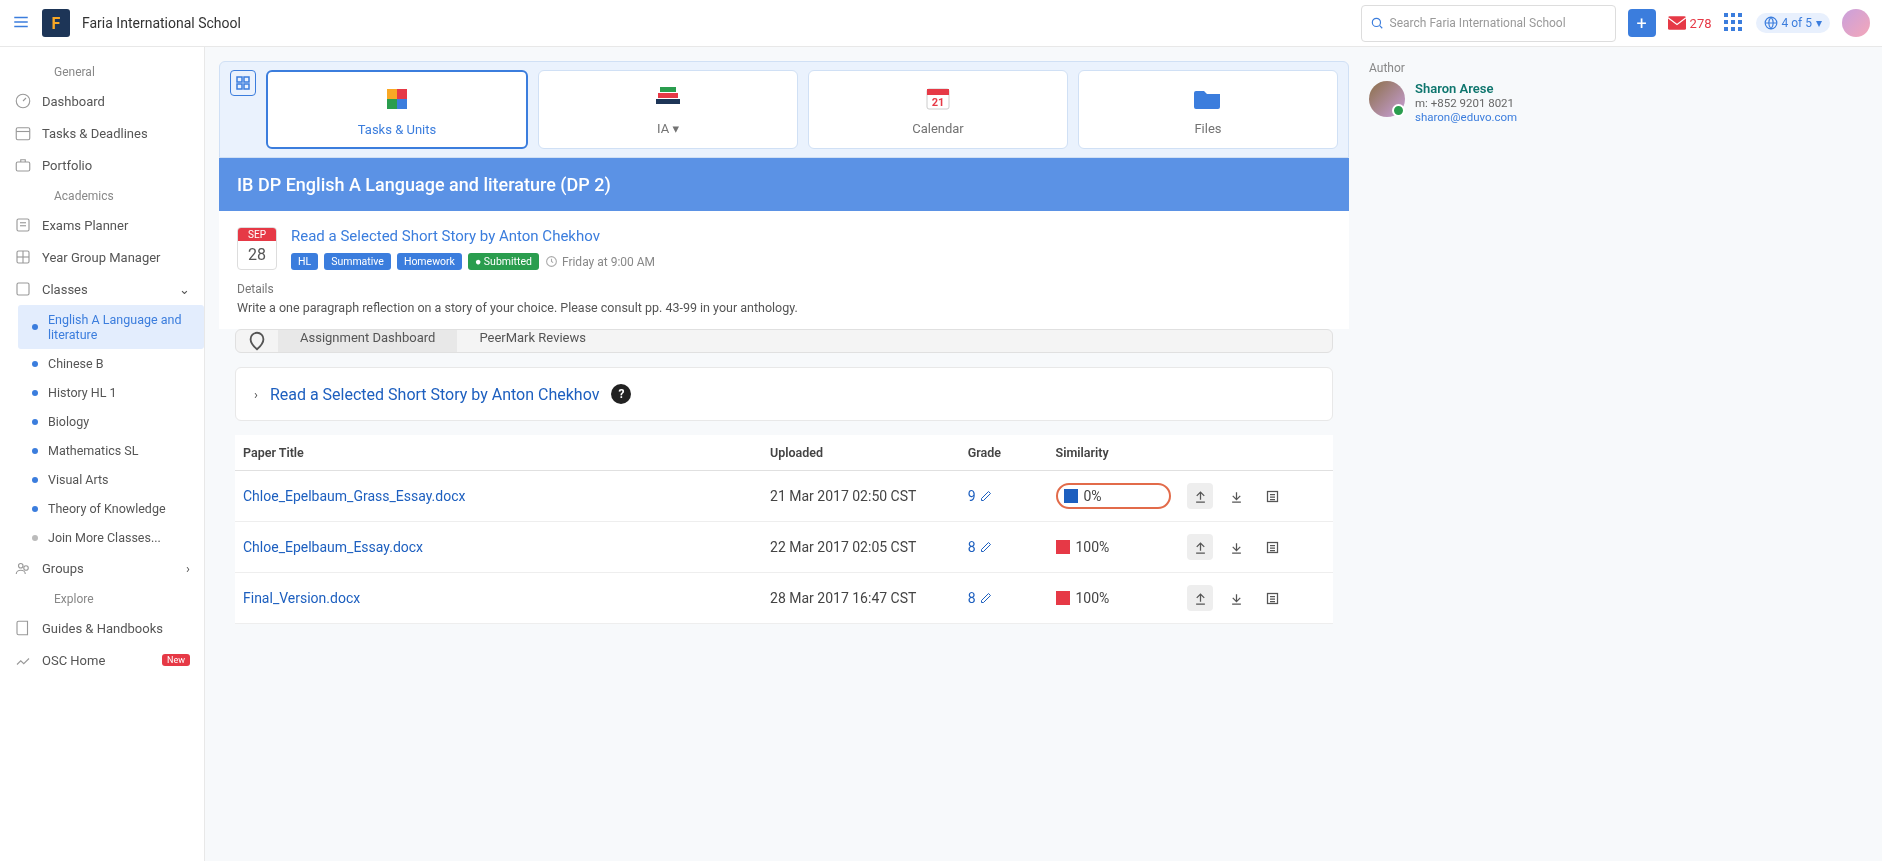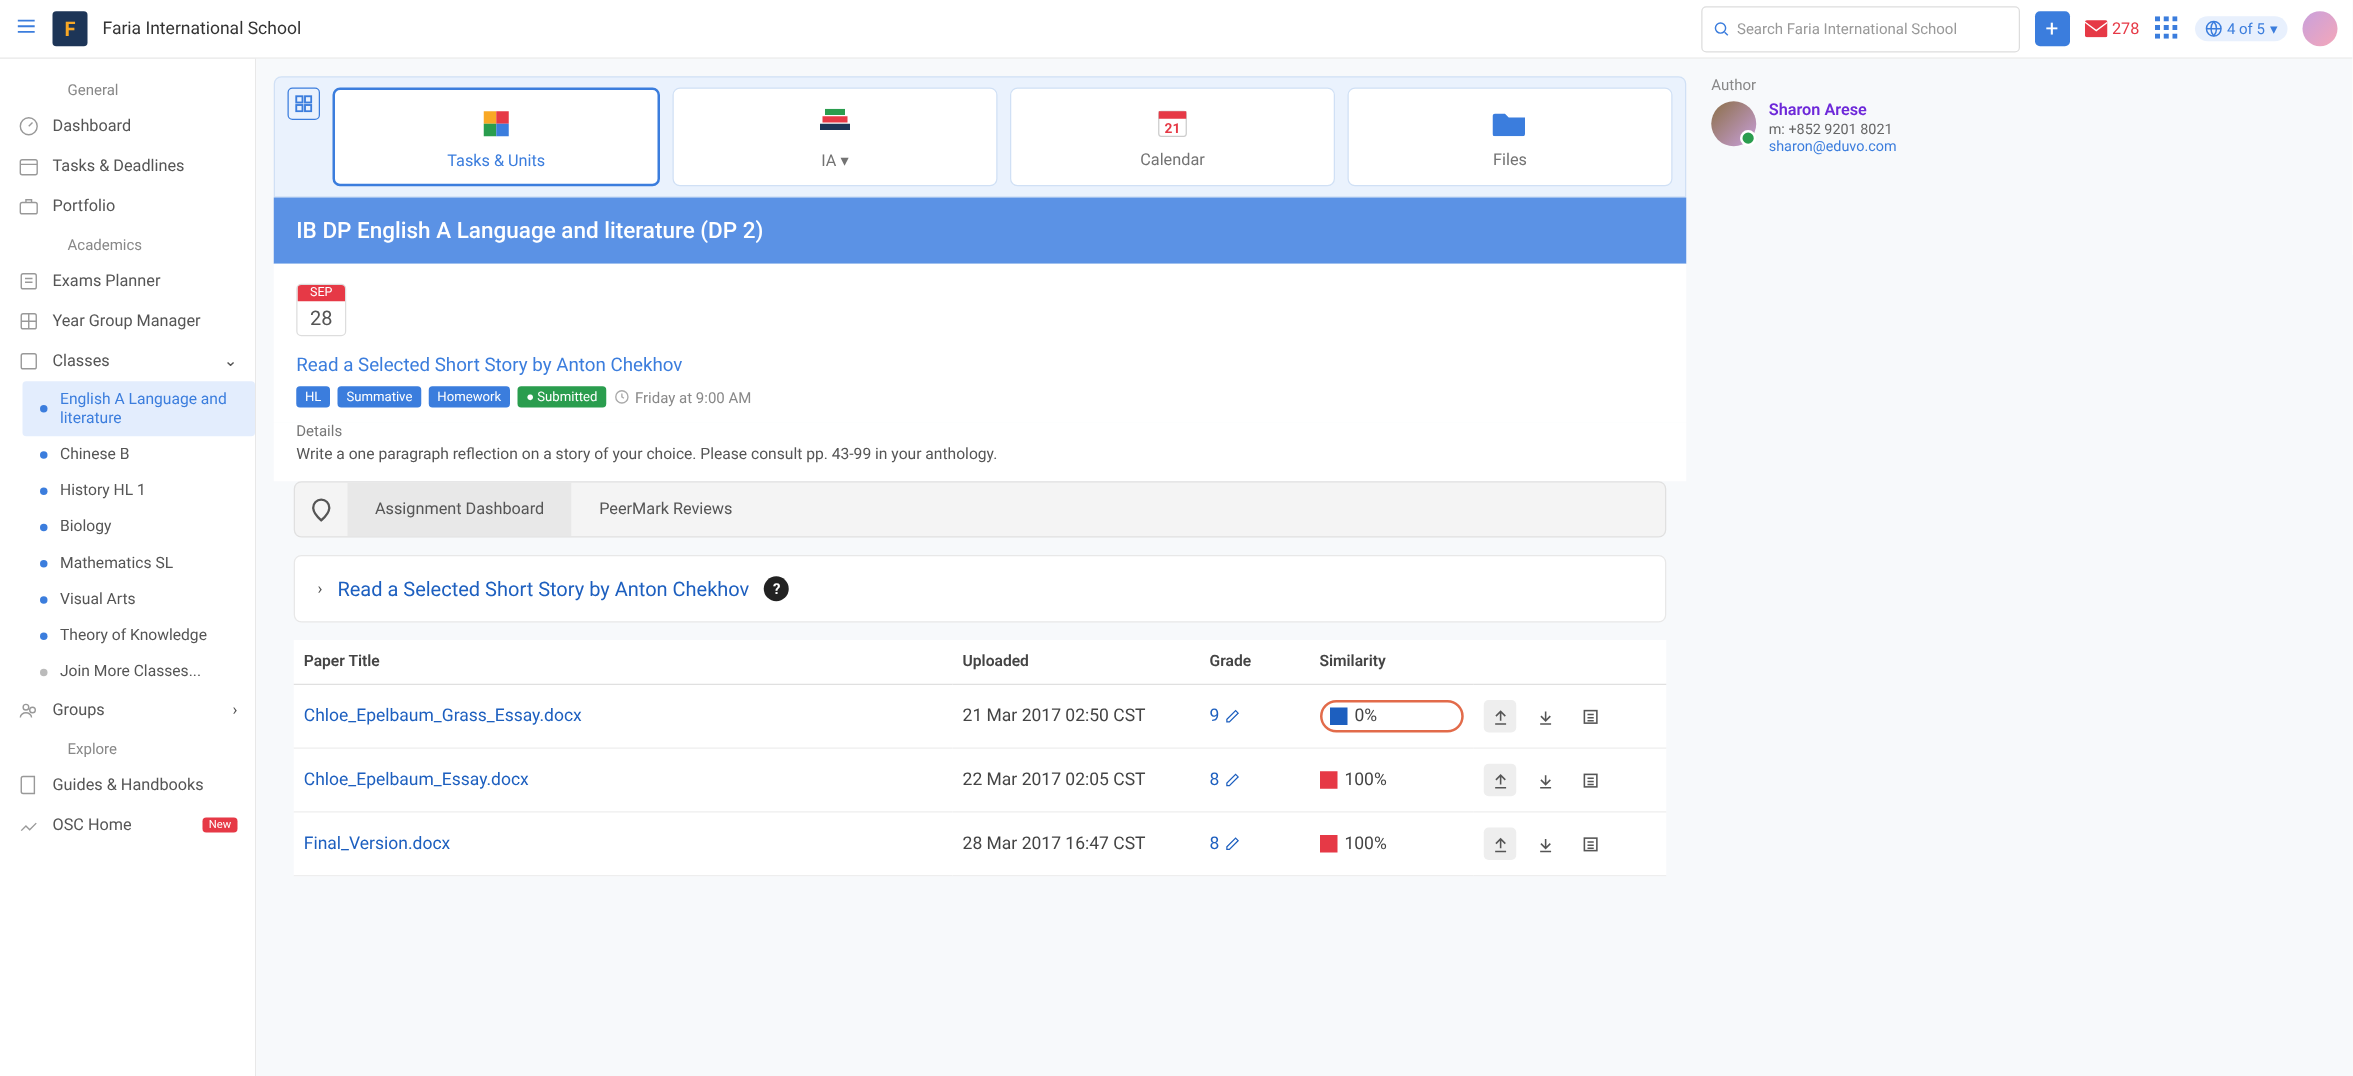--- a/index.html
+++ b/index.html
@@ -38,42 +38,42 @@
 .grid-toggle { width:26px; height:26px; border:1px solid #3b7ddd; border-radius:4px; display:flex; align-items:center; justify-content:center; color:#3b7ddd; align-self:flex-start; cursor:pointer; }
 .tabs-container { display:flex; gap:10px; flex:1; }
 .big-tab { flex:1; background:#fff; border:1px solid #d0e0f5; border-radius:6px; padding:12px 10px 10px; text-align:center; cursor:pointer; position:relative; }
 .big-tab.active { border:2px solid #3b7ddd; background:#fff; }
 .big-tab .icon-slot { height:30px; display:flex; align-items:center; justify-content:center; margin-bottom:8px;text-decoration:underline; }
 .big-tab .label { font-size:13px; color:#737373; }
 .big-tab.active .label { color:#3b7ddd; }
 
 .course-banner { background:#5b92e5; color:#fff; padding:16px 18px; font-size:18px; font-weight:500; }
 
-.assignment-header { background:#fff; padding:16px 18px 12px; display:flex; gap:14px;flex-direction:column; }
+.assignment-header { background:#fff; padding:16px 18px 12px; display:flex; gap:14px; }
 .date-badge { width:40px; text-align:center; border:1px solid #ddd; border-radius:4px; overflow:hidden; }
 .date-badge .mon { background:#e63946; color:#fff; font-size:10px; padding:1px 0; }
 .date-badge .day { font-size:16px; padding:4px 0; color:#555; }
 .assignment-meta { flex:1; }
 .assignment-title { color:#3b7ddd; font-size:15px; margin-bottom:8px; display:inline-block; cursor:pointer; }
 .tag-row { display:flex; gap:6px; align-items:center; flex-wrap:wrap; }
 .tag { font-size:10.5px; padding:2px 7px; border-radius:3px; color:#fff; }
 .tag.hl { background:#3b7ddd; }
 .tag.summ { background:#3b7ddd; }
 .tag.hw { background:#3b7ddd; }
 .tag.sub { background:#2a9d4e; }
 .tag.sub::before { content:"● "; }
 .due-time { color:#888; font-size:12px; display:flex; align-items:center; gap:4px; }
 
 .details-block { background:#fff; padding:0 18px 14px; }
 .details-label { font-size:12px; color:#777; margin-bottom:4px; }
 .details-text { font-size:12.5px; color:#555; }
 
 .turnitin-bar { background:#f4f4f4; border:1px solid #e0e0e0; border-radius:6px; display:flex; margin:0 16px; }
 .tn-icon { width:42px; display:flex; align-items:center; justify-content:center; }
-.tn-tab { padding:14px 22px; font-size:13px; color:#555; cursor:pointer; }
+.tn-tab { padding:0 22px; font-size:13px; color:#555; cursor:pointer; }
 .tn-tab.active { background:#e8e8e8; }
 
 .story-title-row { background:#fff; border:1px solid #e8e8e8; border-radius:6px; margin:14px 16px; padding:16px 18px; display:flex; align-items:center; gap:12px; }
 .story-title-row .chev { color:#555; }
 .story-title-link { color:#1d5fbf; font-size:16px; cursor:pointer; }
 .help-circle { width:20px; height:20px; border-radius:50%; background:#222; color:#fff; display:flex; align-items:center; justify-content:center; font-size:12px; font-weight:bold; cursor:pointer; }
 
 .papers-table { background:#fff; margin:0 16px; }
 .papers-table table { width:100%; border-collapse:collapse; }
 .papers-table th { text-align:left; font-size:12.5px; font-weight:600; color:#444; padding:10px 8px; border-bottom:1px solid #e0e0e0; }
@@ -87,21 +87,21 @@
 .circled { border:2px solid #e26b4a; border-radius:18px; padding:3px 10px 3px 6px; }
 .action-icons { display:flex; gap:10px; align-items:center; }
 .icon-btn { width:26px; height:26px; display:flex; align-items:center; justify-content:center; cursor:pointer; color:#555; }
 .icon-btn.boxed { background:#eee; border-radius:4px; }
 
 .right-col { width:200px; padding-top:14px; }
 .right-label { font-size:12px; color:#888; margin-bottom:6px; }
 .author-block { display:flex; gap:10px; }
 .author-avatar { width:36px; height:36px; border-radius:50%; background:linear-gradient(135deg,#8b6f47,#c9a0dc); position:relative; }
 .author-avatar::after { content:""; position:absolute; bottom:0; right:0; width:9px; height:9px; background:#2a9d4e; border:2px solid #fff; border-radius:50%; }
-.author-name { font-weight:600; font-size:13px; color:#6d28d9; }
+.author-name { font-weight:600; font-size:13px; color:#0f766e; }
 .author-phone { font-size:11.5px; color:#666; }
 .author-email { font-size:11.5px; color:#3b7ddd; cursor:pointer; }
 </style>
 </head>
 <body>
 
 <div class="header">
   <span class="hamburger">
     <svg width="18" height="18" viewBox="0 0 24 24" fill="none" stroke="currentColor" stroke-width="2">
         <line x1="3" y1="6" x2="21" y2="6"></line>

